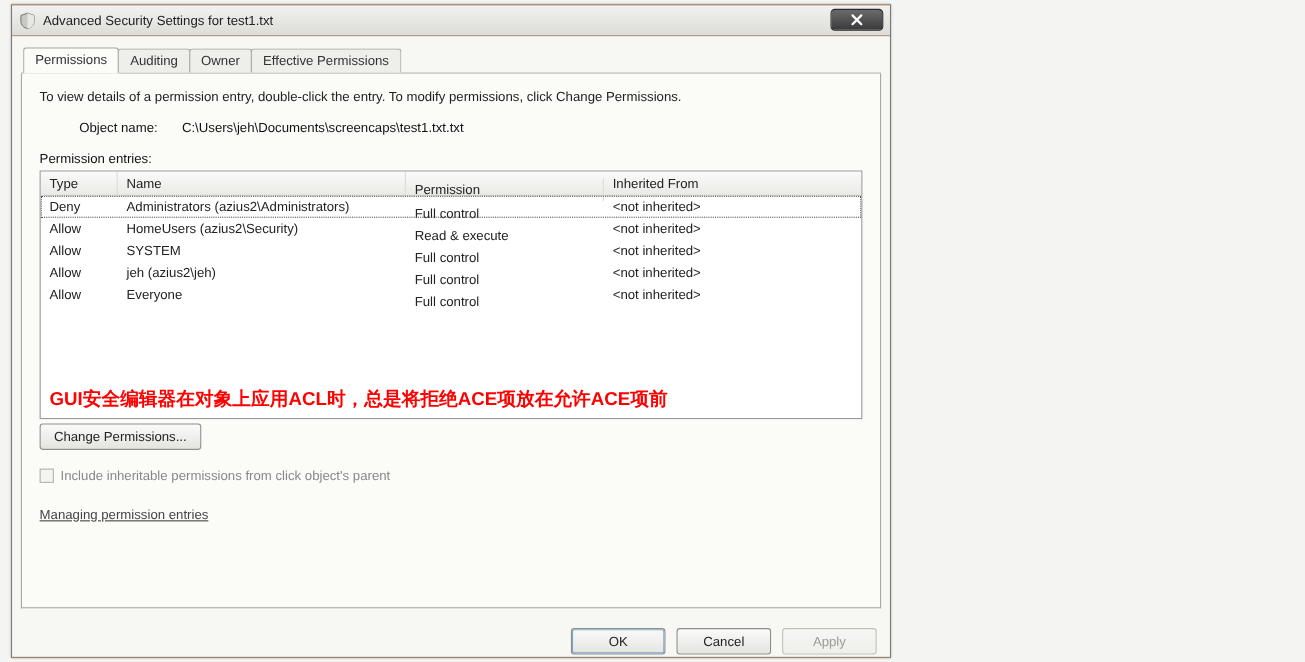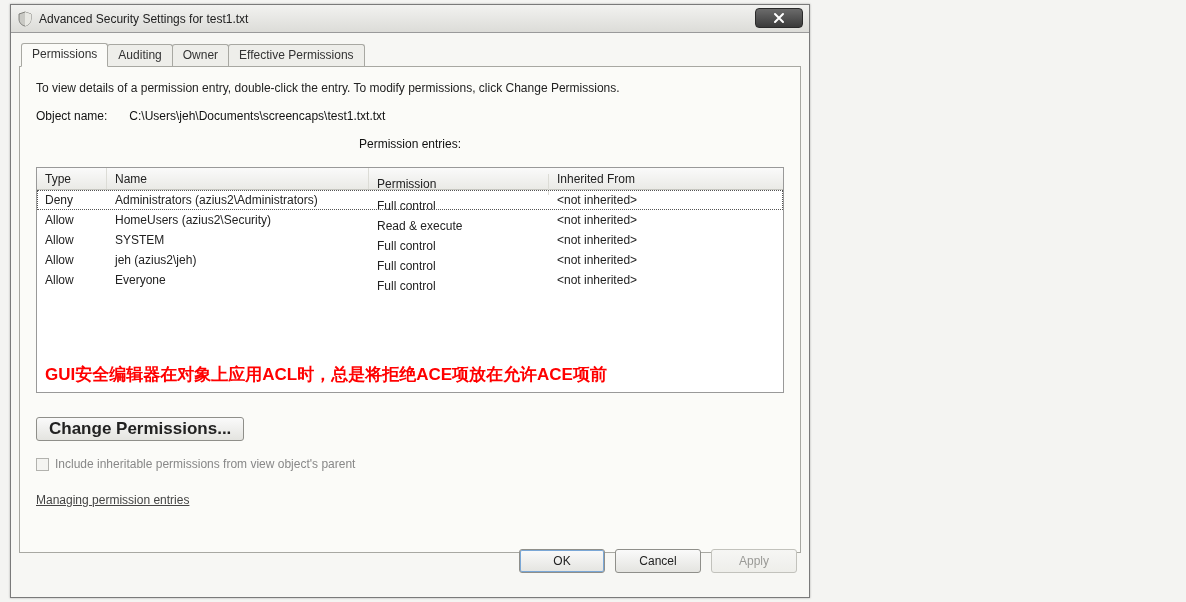--- a/index.html
+++ b/index.html
@@ -85,23 +85,23 @@
   .tab-panel {
     border: 1px solid #a8a8a2;
     border-top: none;
     background: #fbfbf8;
     padding: 14px 16px 10px 16px;
     height: calc(100% - 68px);
     position: relative;
   }
 
   .instr { color:#222; margin-bottom: 14px; }
-  .obj-row { margin-bottom: 14px; }
+  .obj-row { margin-bottom: 14px; margin-left: 36px; }
   .obj-row span.lbl { display:inline-block; width:90px; }
-  .entries-lbl { margin-bottom: 16px; text-align: center; }
+  .entries-lbl { margin-bottom: 4px; }
 
   .listbox {
     border: 1px solid #999;
     background: #fff;
     height: 226px;
     overflow: hidden;
     position: relative;
     padding-bottom: 4px;
   }
   .hdr-row {
@@ -147,31 +147,30 @@
     left: 8px; right: 0;
     bottom: 4px;
     color: #ff0000;
     font-weight: bold;
     font-size: 17px;
     line-height: 1.45;
     font-family: "Microsoft YaHei","PingFang SC","Segoe UI",sans-serif;
   }
 
   .change-btn {
-    margin-top: 24px;
+    margin-top: 4px;
     display:inline-block;
     height: 24px;
     padding: 0 12px;
     line-height: 22px;
     background: linear-gradient(#fafafa,#e4e4e0);
     border: 1px solid #8f8f8a;
     border-radius: 3px;
-    font-size: 17px;
+    font-size: 12px;
     color:#222;
-    font-weight:bold;
   }
   .chk-row {
     margin-top: 16px;
     display:flex; align-items:center;
     color:#888;
   }
   .chk {
     width:13px; height:13px;
     border:1px solid #b2b2ae;
     background:#f4f4f1;
@@ -180,21 +179,21 @@
 
   .link {
     margin-top: 22px;
     color:#444;
     text-decoration: underline;
     display:inline-block;
   }
 
   .footer {
     position:absolute;
-    right: 12px; bottom: 24px;
+    right: 12px; bottom: 2px;
     display:flex; gap:10px;
   }
   .btn {
     width: 86px; height: 24px;
     line-height: 22px;
     text-align:center;
     background: linear-gradient(#fafafa,#e4e4e0);
     border: 1px solid #8f8f8a;
     border-radius: 3px;
     font-size: 12px;
@@ -284,21 +283,21 @@
           </div>
         </div>
 
         <div class="annotation">GUI安全编辑器在对象上应用ACL时，总是将拒绝ACE项放在允许ACE项前</div>
       </div>
 
       <div class="change-btn">Change Permissions...</div>
 
       <div class="chk-row">
         <span class="chk"></span>
-        <span>Include inheritable permissions from view object's parent</span>
+        <span>Include inheritable permissions from click object's parent</span>
       </div>
 
       <a class="link">Managing permission entries</a>
 
     </div>
 
     <div class="footer">
       <div class="btn default">OK</div>
       <div class="btn">Cancel</div>
       <div class="btn disabled">Apply</div>

